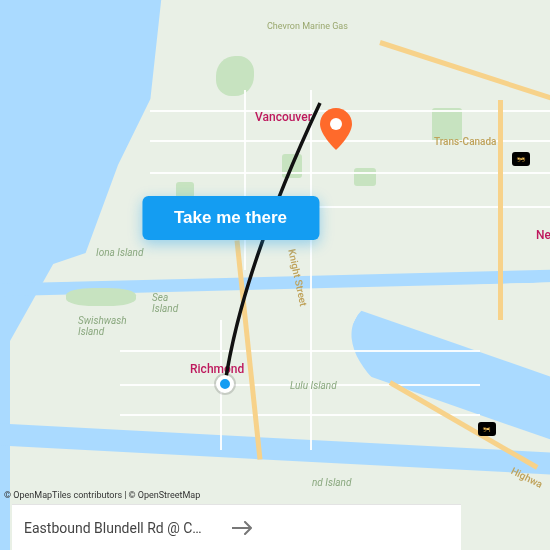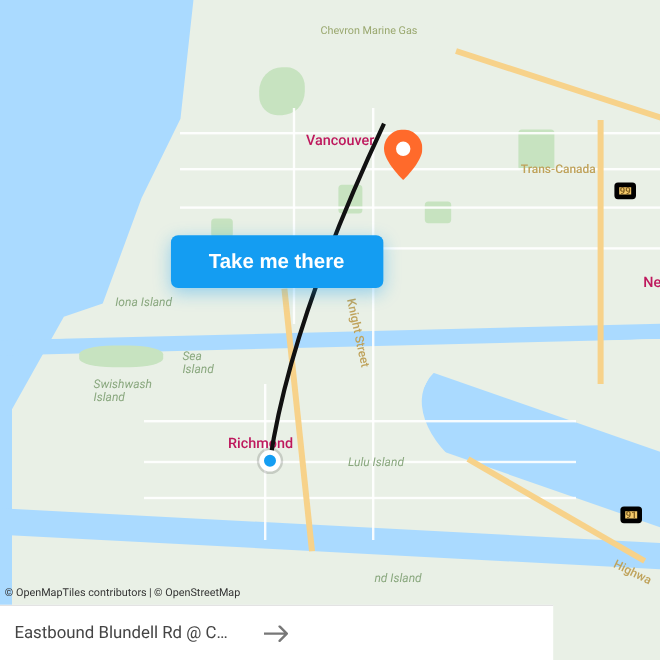--- a/index.html
+++ b/index.html
@@ -28,33 +28,33 @@
   .marker-end svg { display: block; }
 
   
   .cta { position: absolute; left: 50%; transform: translateX(-50%); top: 196px; background: #149df2; color: #fff; border: none; font-size: 17px; font-weight: 600; padding: 12px 32px; border-radius: 6px; box-shadow: 0 4px 14px rgba(20,157,242,0.4); cursor: pointer; }
 
   
   .attr { position: absolute; left: 4px; bottom: 50px; font-size: 9px; color: #333; }
   .attr .sep { margin: 0 2px; }
 
   
-  .bottom { position: absolute; left: 0; right: 0; bottom: 0; height: 46px; background: #fff; display: flex; align-items: center; padding: 0 12px; border-top: 1px solid #e3e3e3; }
+  .bottom { position: absolute; left: 12px; right: 0; bottom: 0; height: 46px; background: #fff; display: flex; align-items: center; padding: 0 12px; border-top: 1px solid #e3e3e3; }
   .bottom .from, .bottom .to { color: #444; font-size: 14px; white-space: nowrap; overflow: hidden; text-overflow: ellipsis; }
   .bottom .from { flex: 0 0 198px; }
   .bottom .to { flex: 0 0 174px; text-align: left; }
   .bottom .arrow { flex: 0 0 auto; margin: 0 10px; display: flex; align-items: center; }
   .bottom .logo { margin-left: auto; display: flex; align-items: center; }
   .bottom .logo svg { display: block; }
 
   
   .grid-road { position: absolute; background: #fff; opacity: 0.9; }
   .river { position: absolute; background: #aadaff; }
   
-  .highway-shield { position:absolute; width:18px; height:14px; background:#f3c96a; border:4px solid #000000; border-radius:3px; font-size:8px; color:#7a5a1f; display:flex; align-items:center; justify-content:center; font-weight:600;}
+  .highway-shield { position:absolute; width:18px; height:14px; background:#f3c96a; border:6px solid #000000; border-radius:3px; font-size:8px; color:#7a5a1f; display:flex; align-items:center; justify-content:center; font-weight:600;}
 </style>
 </head>
 <body>
 
 <div class="map-container">
   <div class="water"></div>
   <div class="land main"></div>
   <div class="land island1"></div>
 
   <div class="river" style="left:0; top:274px; width:550px; height:18px; transform:skewY(-2deg); clip-path:polygon(0 0,100% 30%,100% 100%,0 70%);"></div>
@@ -94,21 +94,21 @@
   <div class="road-label" style="left:510px; top:472px; transform:rotate(26deg);">Highwa</div>
   <div class="island-label" style="left:96px; top:236px;margin-top:11px;">Iona Island</div>
   <div class="island-label" style="left:152px; top:292px; white-space:pre;">Sea
 Island</div>
   <div class="island-label" style="left:78px; top:315px; white-space:pre;">Swishwash
 Island</div>
   <div class="island-label" style="left:290px; top:380px;">Lulu Island</div>
   <div class="island-label" style="left:312px; top:477px;">nd Island</div>
 
   <div class="highway-shield" style="left:512px; top:152px;">99</div>
-  <div class="highway-shield" style="left:478px; top:422px;margin-left:39px;">91</div>
+  <div class="highway-shield" style="left:478px; top:422px;">91</div>
 
   <svg class="route" viewBox="0 0 550 550">
     <path d="M225,384 C236,310 265,220 320,103"></path>
   </svg>
 
   <div class="marker-start" style="left:225px; top:384px;"></div>
 
   <div class="marker-end" style="left:320px; top:108px;">
     <svg width="32" height="42" viewBox="0 0 32 42">
       <path d="M16 0C7.2 0 0 7.2 0 16c0 11 16 26 16 26s16-15 16-26C32 7.2 24.8 0 16 0z" fill="#ff6a2b"></path>

